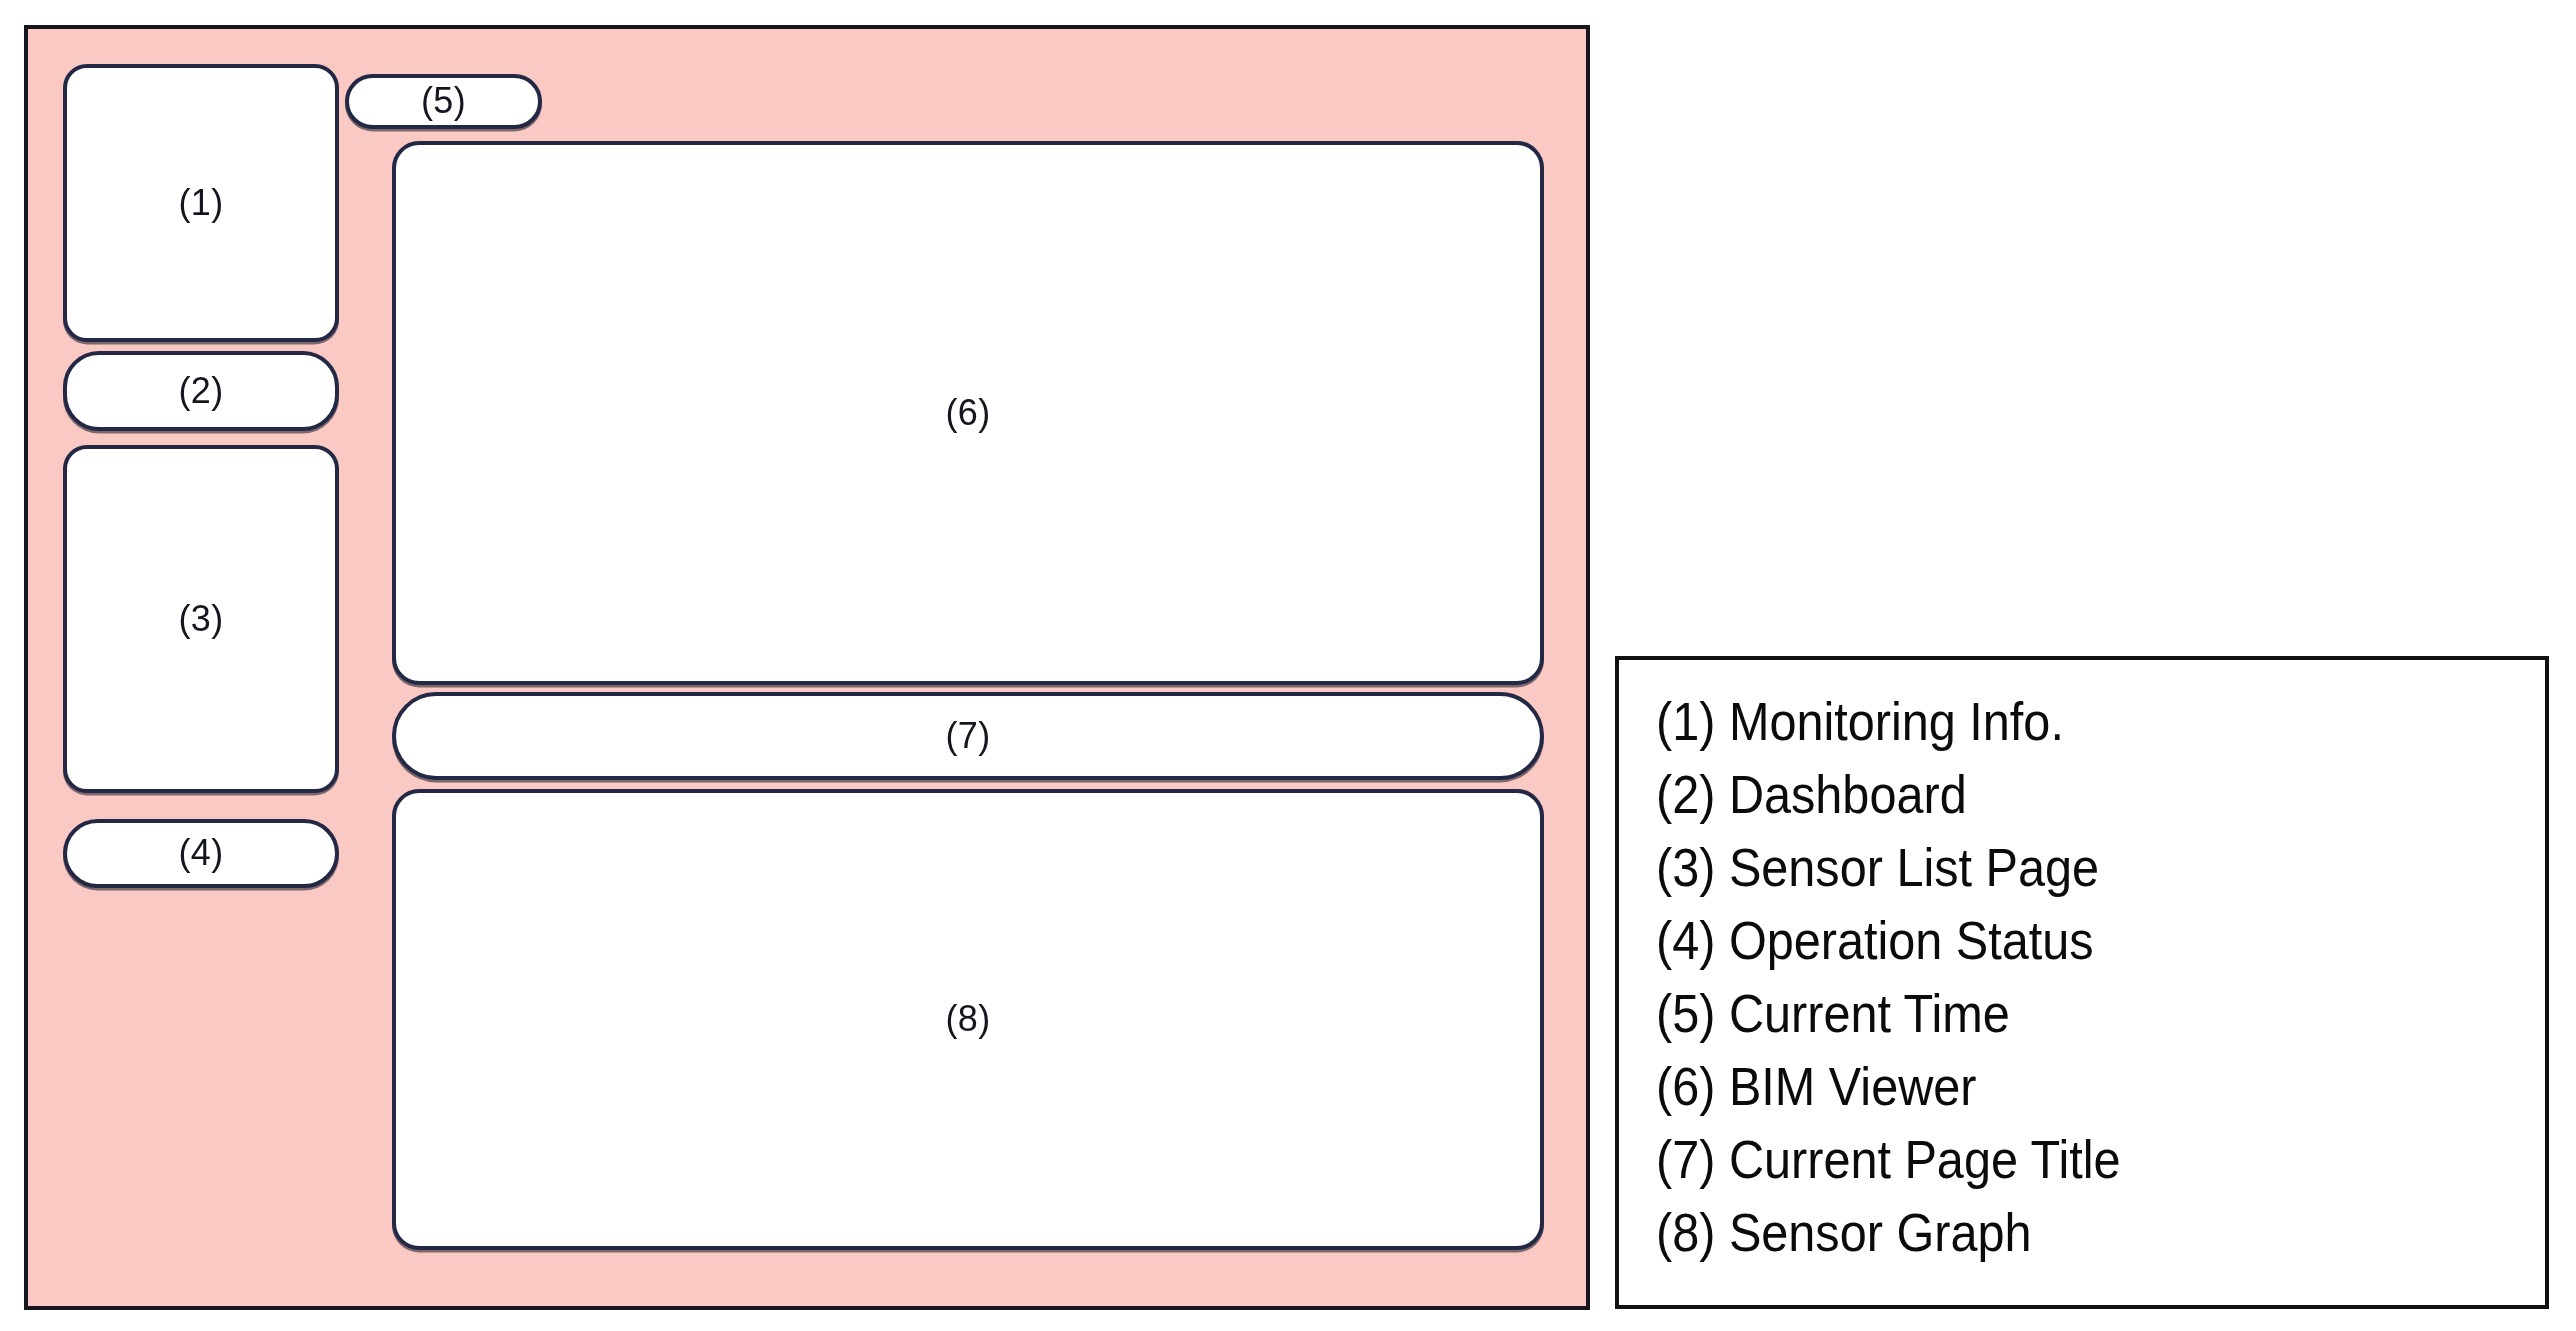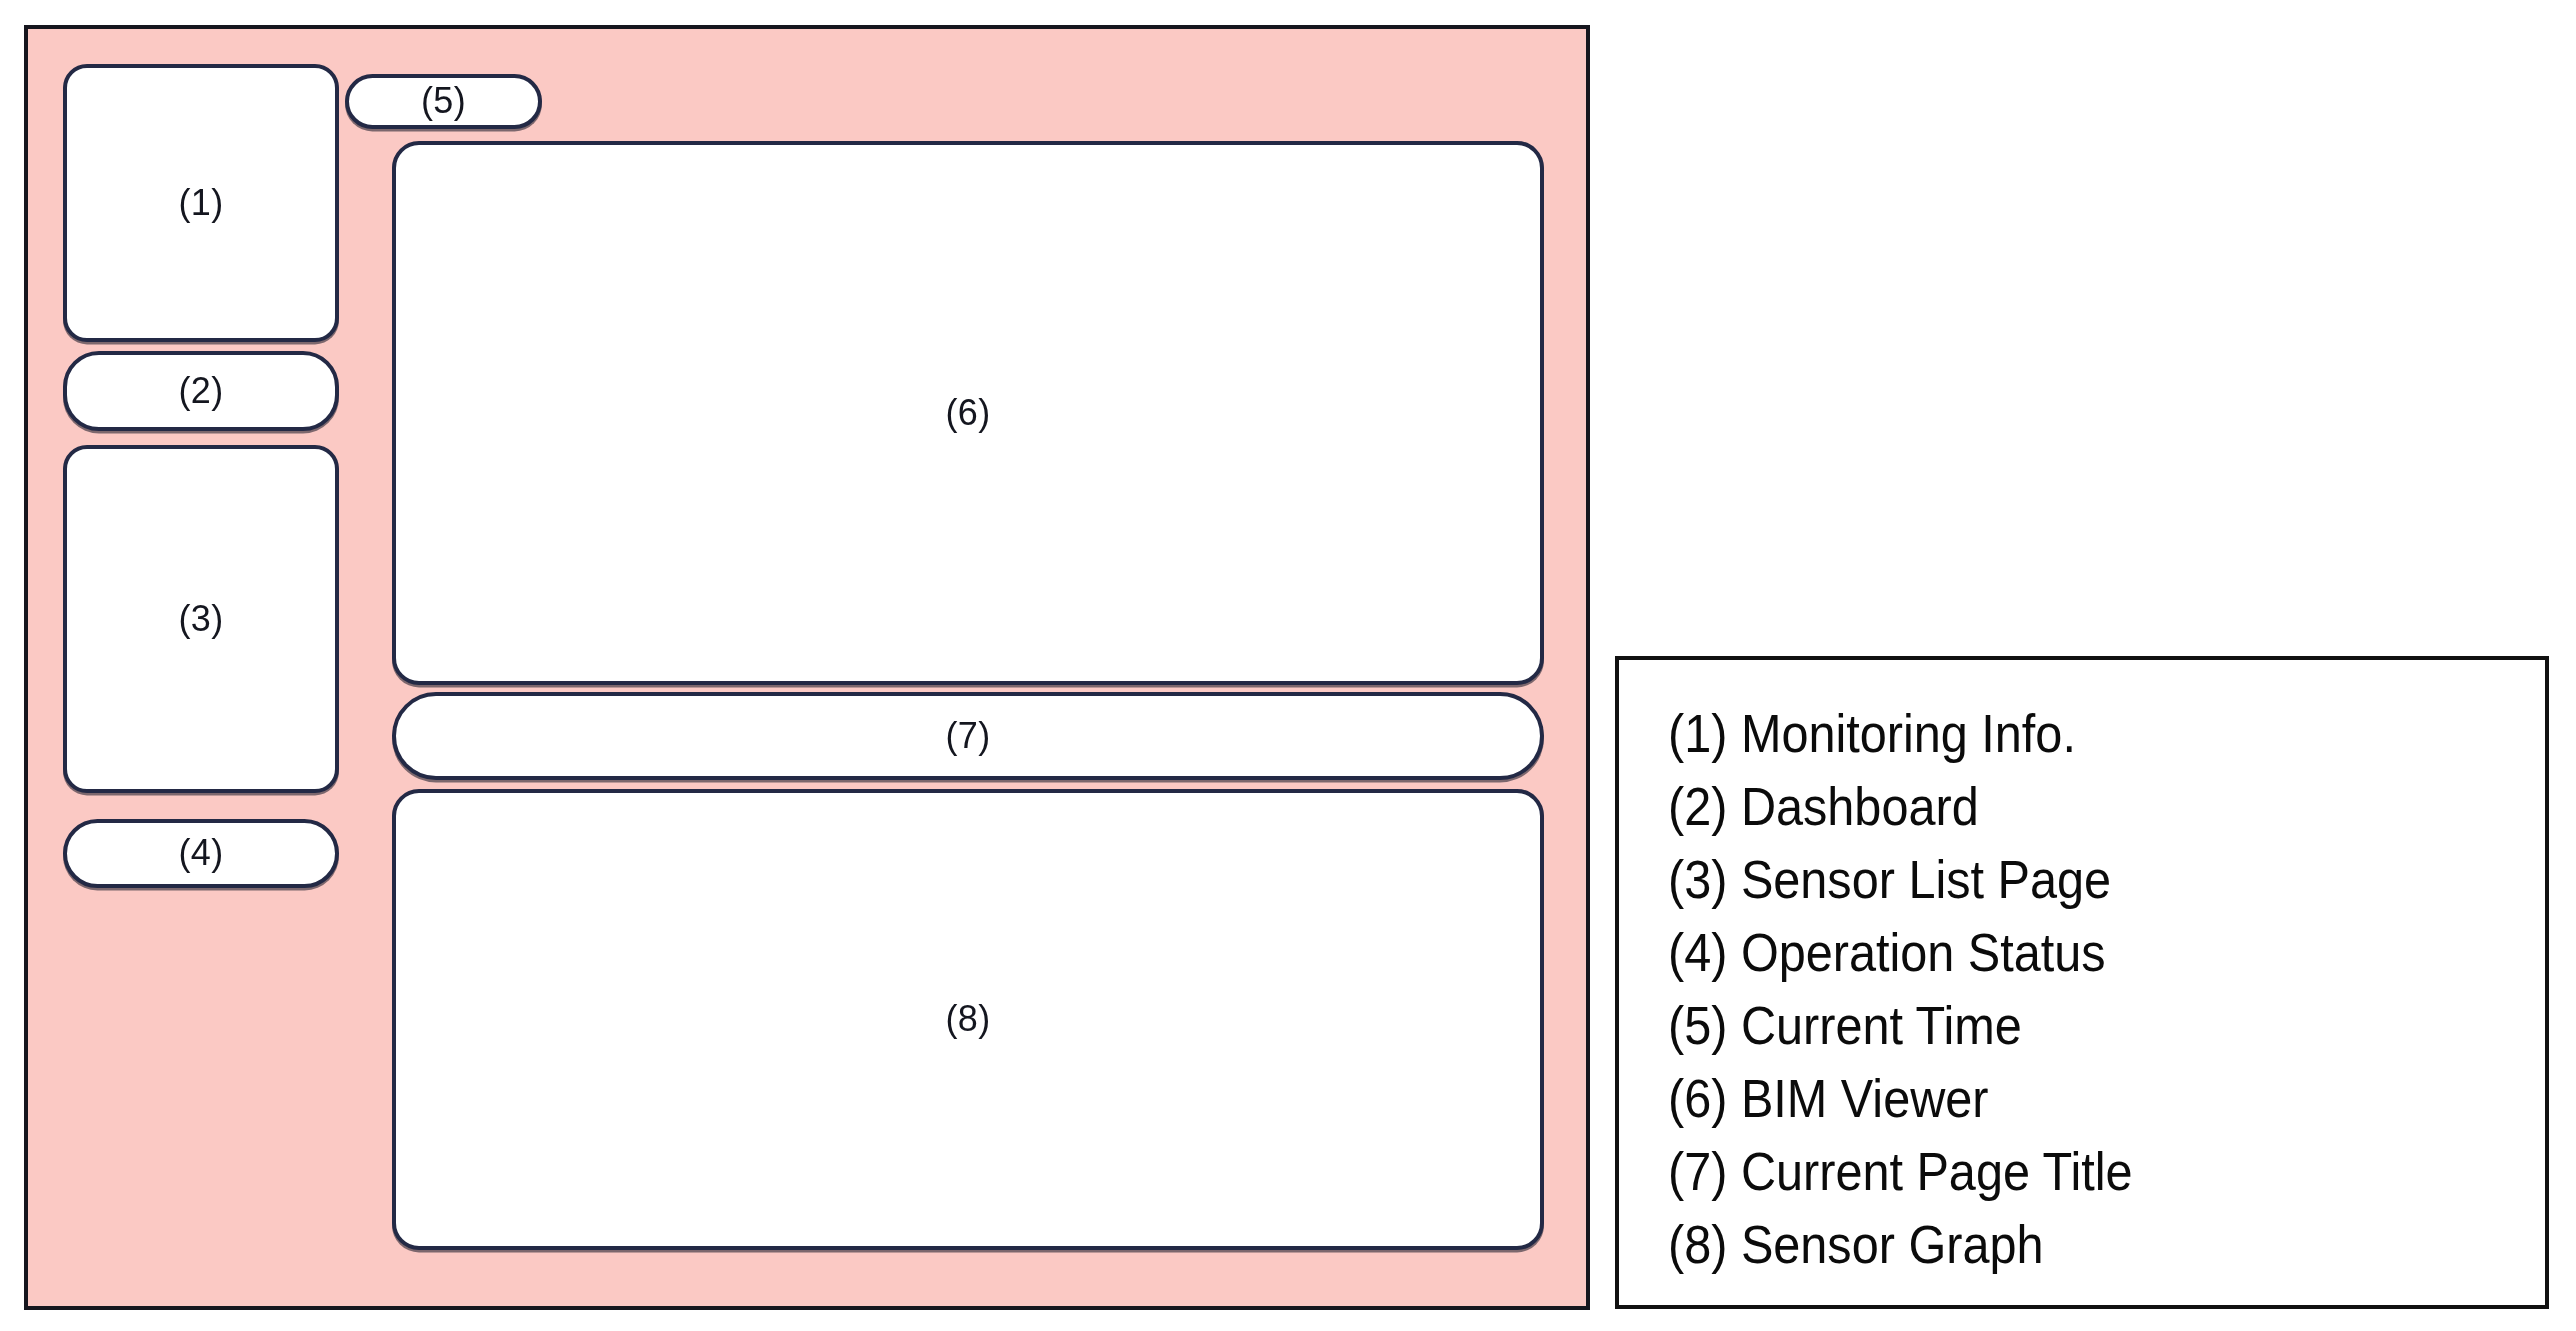--- a/index.html
+++ b/index.html
@@ -67,21 +67,21 @@
     width: 934px;
     height: 653px;
     box-sizing: border-box;
     background: #ffffff;
     border: 4px solid #111111;
   }
   #legend-list {
     position: absolute;
     left: 37px;
     top: 25px;
-    margin: 12px;
+    margin: 0;
     padding: 0;
     list-style: none;
   }
   #legend-list li {
     font-family: "Liberation Sans", sans-serif;
     font-stretch: condensed;
     font-size: 54px;
     line-height: 73px;
     color: #0b0b0b;
     white-space: nowrap;

